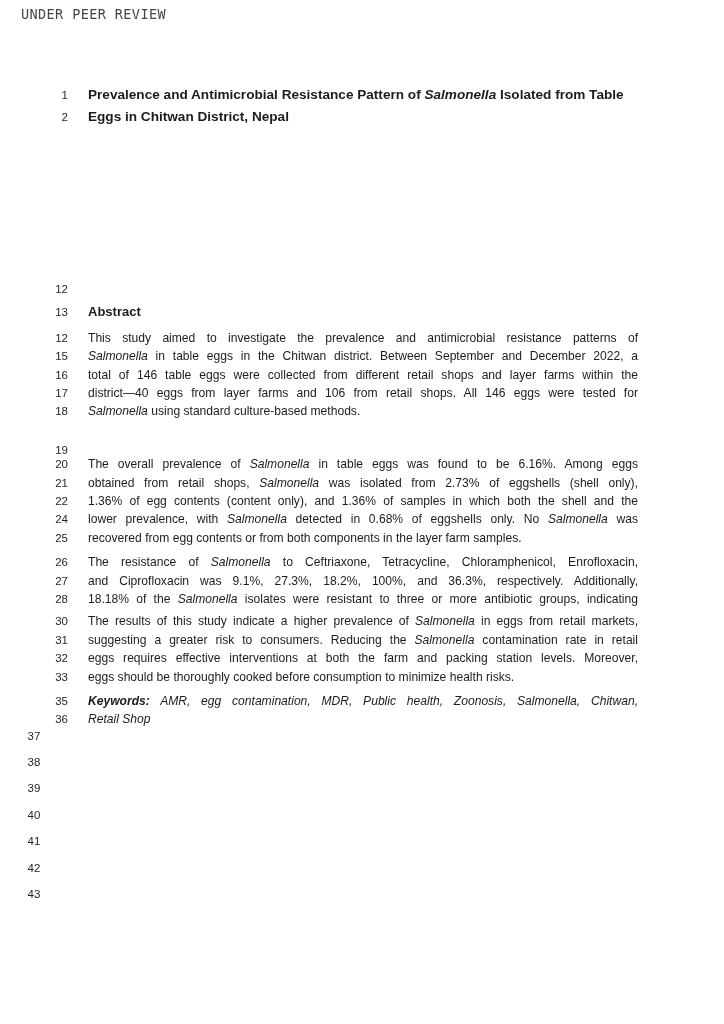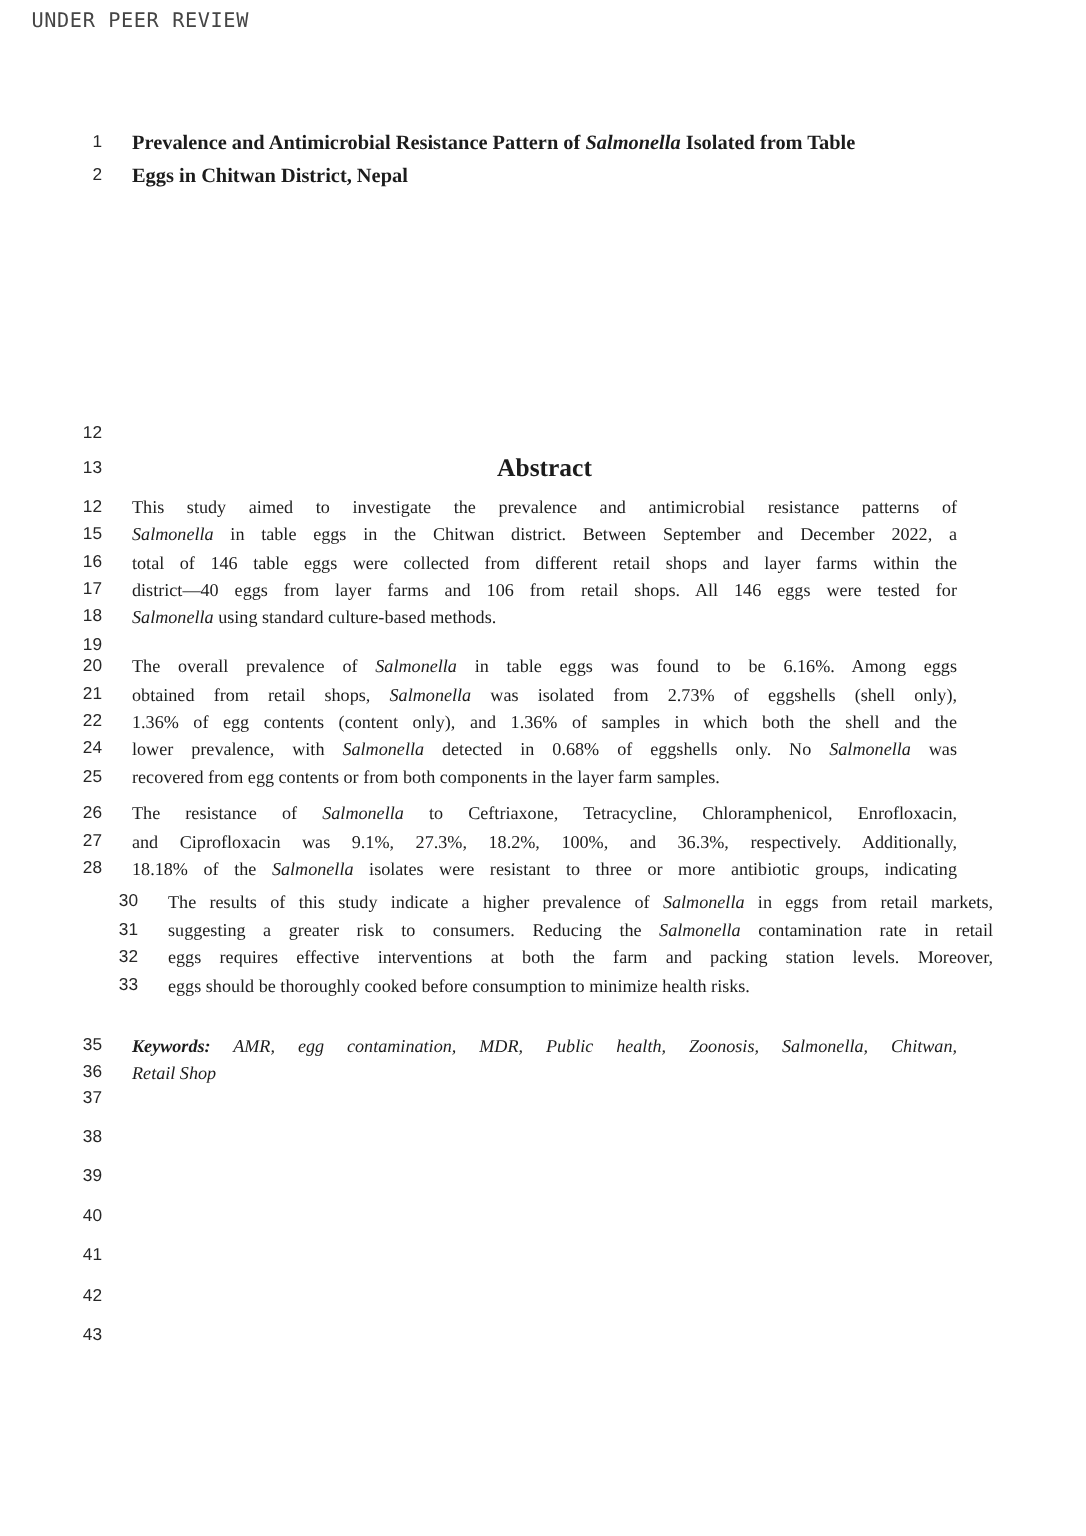--- a/index.html
+++ b/index.html
@@ -28,43 +28,42 @@
     position: absolute; left: 0; top: 0;
     width: 68px; text-align: right;
     font-size: 11.5px; color: #262626;
     line-height: inherit;
   }
   .txt {
     display: block;
     margin-left: 88px; width: 550px;
     font-size: 12.1px;
     line-height: inherit;
-    font-family: Liberation Serif, serif;
   }
   .line:not(.jl) .txt { white-space: nowrap; }
   .jl .txt { text-align: justify; text-align-last: justify; }
 
   .block.title .line { line-height: 22px; height: 22px; }
   .block.title .txt { font-weight: 700; font-size: 13.6px; width: 600px; white-space: nowrap; }
-  .block.heading .txt { font-weight: 700; font-size: 17px; text-align: center; }
+  .block.heading .txt { font-weight: 700; font-size: 13px; }
   .block.keywords .txt { font-style: italic; }
   .block.blank-wide .line { line-height: 26.4px; height: 26.4px; }
-  .block.blank-wide .num { line-height: 13px; padding-top: 1px; }
+  .block.blank-wide .num { line-height: 13px; padding-top: 1px; text-align: center; }
 
   .seg.i { font-style: italic; }
   .seg.b { font-weight: 700; }
 
   
   .b0 { margin-bottom: 152px; }
   .b1 { margin-bottom: 5px; }
   .b2 { margin-bottom: 7px; }
-  .b4 .line { height: 14.5px; }
+  .b4 .line { height: 14.5px; margin-top: 20px; }
   .b5 { margin-bottom: 6px; }
   .b6 { margin-bottom: 4px; }
-  .b7 { margin-bottom: 22px; padding-left: 24px; }
+  .b7 { margin-bottom: 6px; }
   .b8 { margin-bottom: 7px; }
 </style>
 </head>
 <body>
 
 <div class="watermark">UNDER PEER REVIEW</div>
 
 <div id="doc">
     <div class="block title b0">
       <div class="line">

